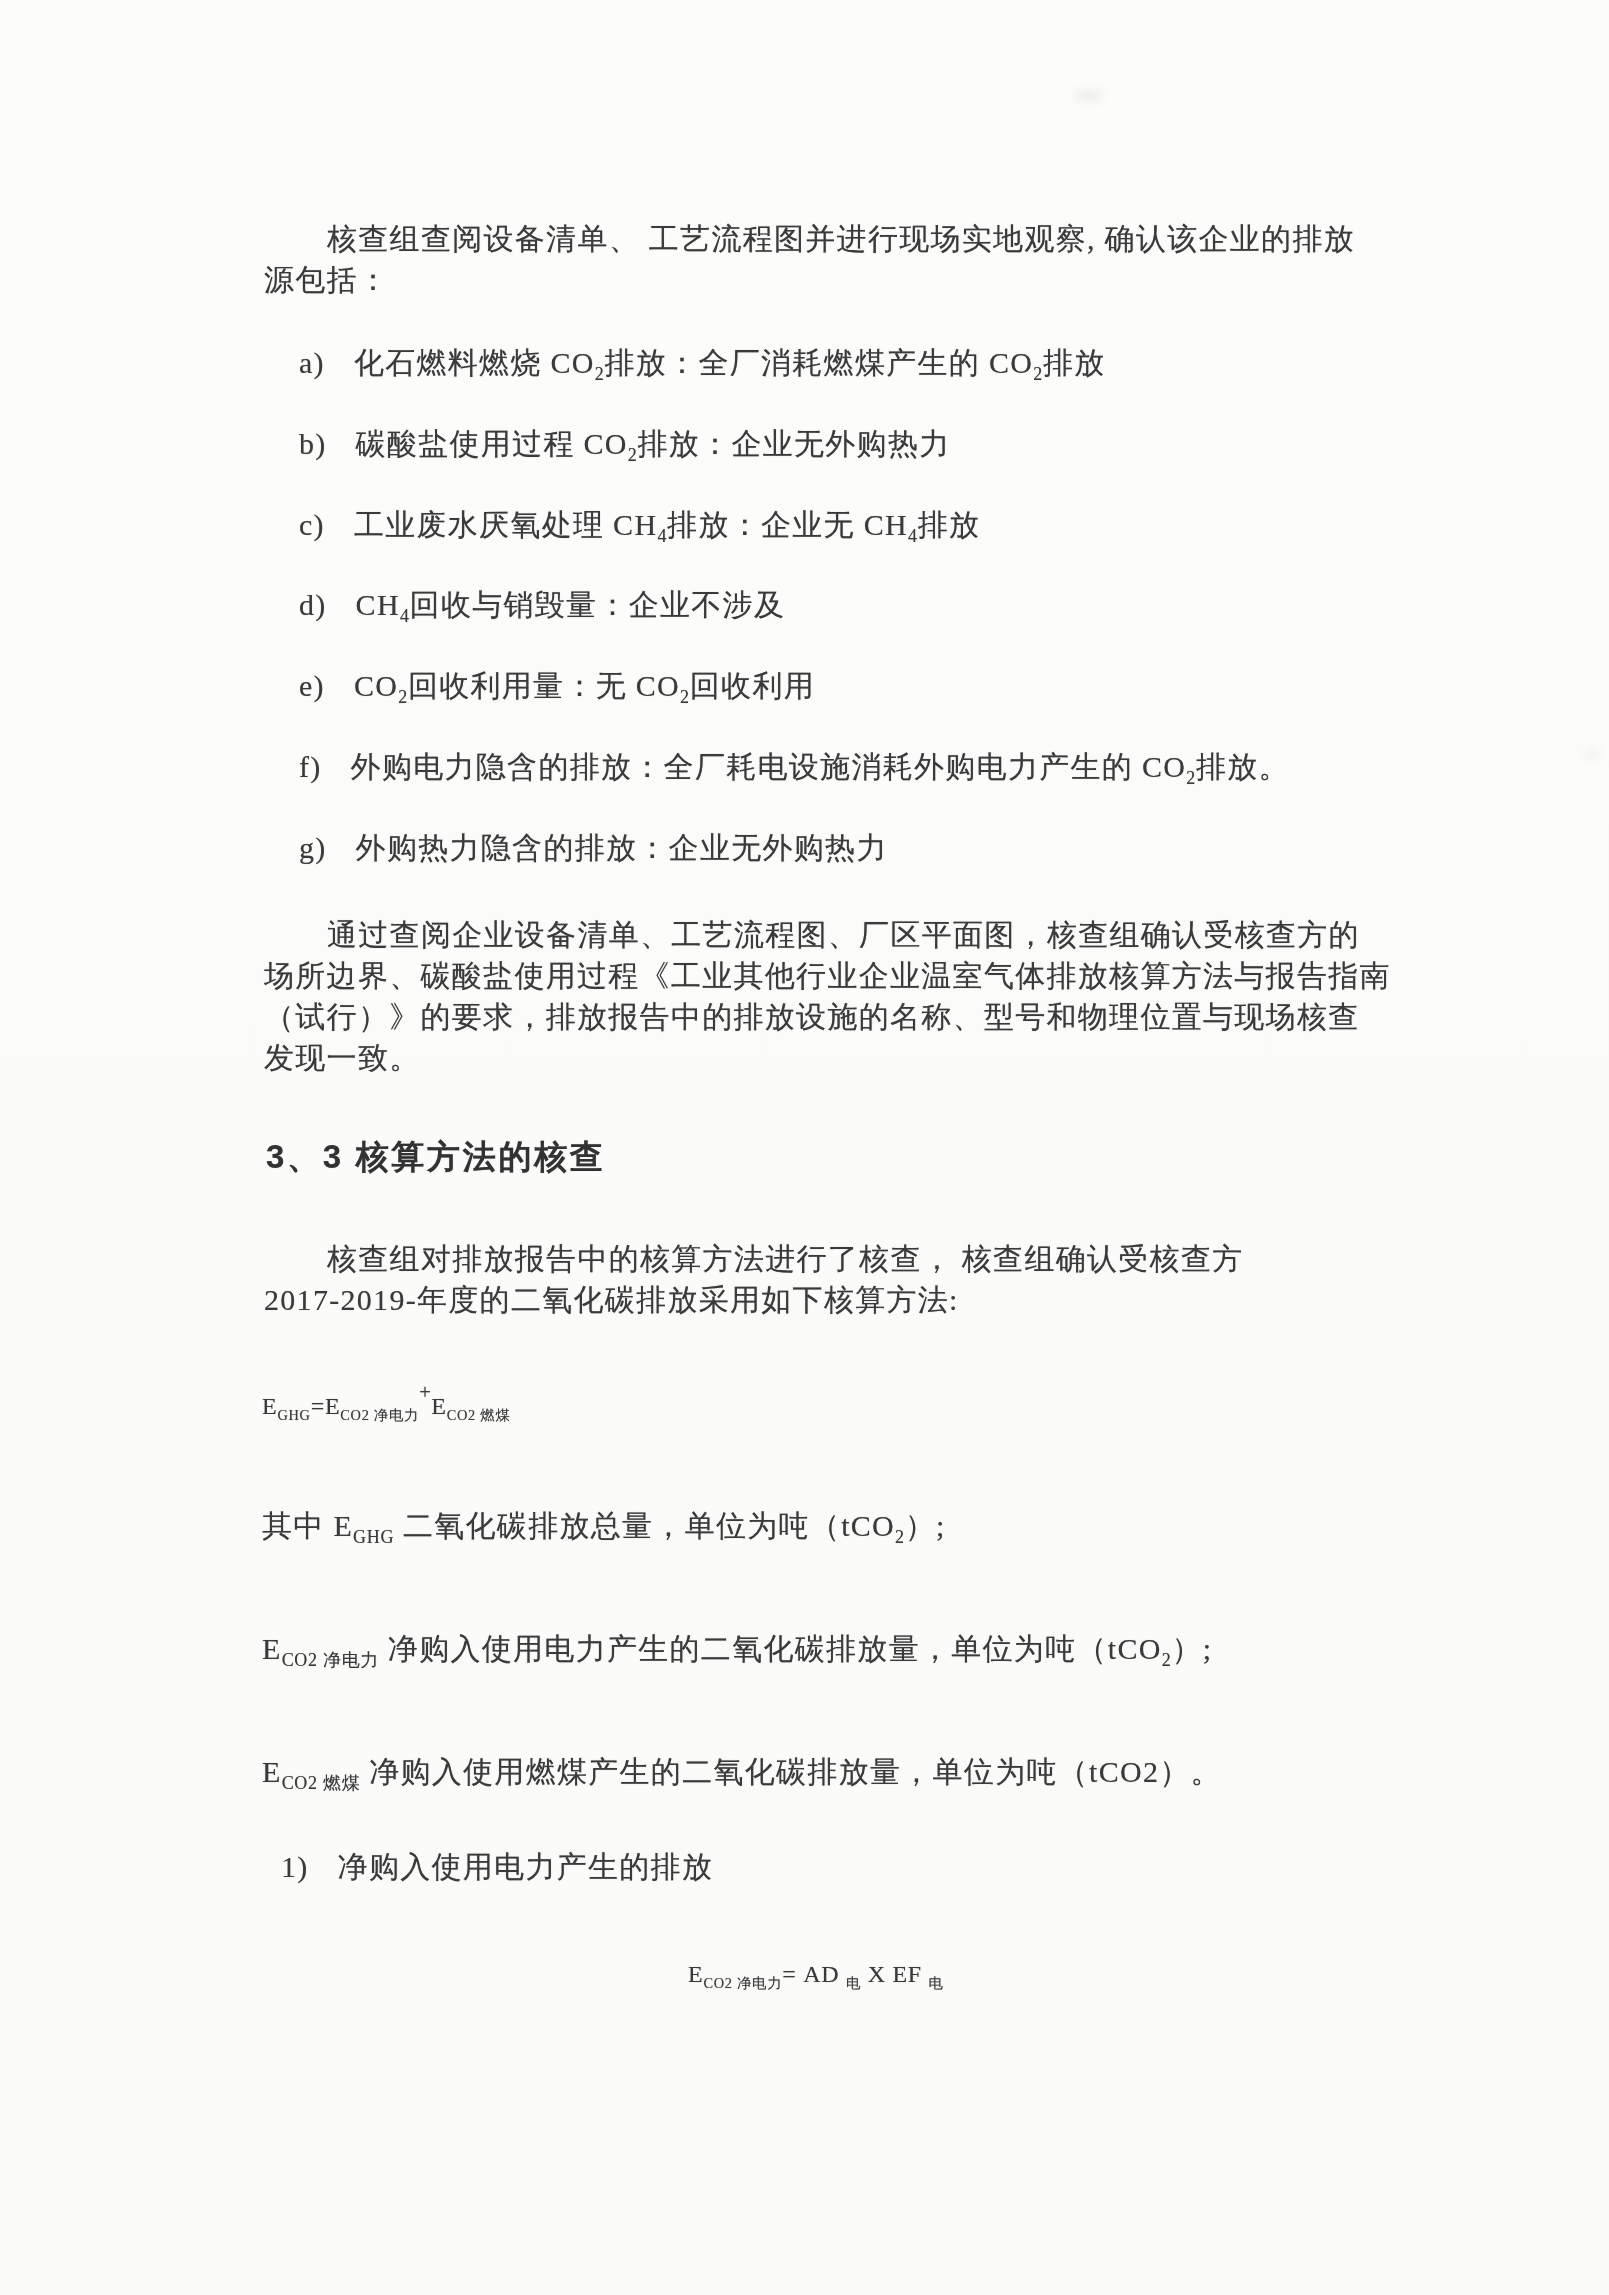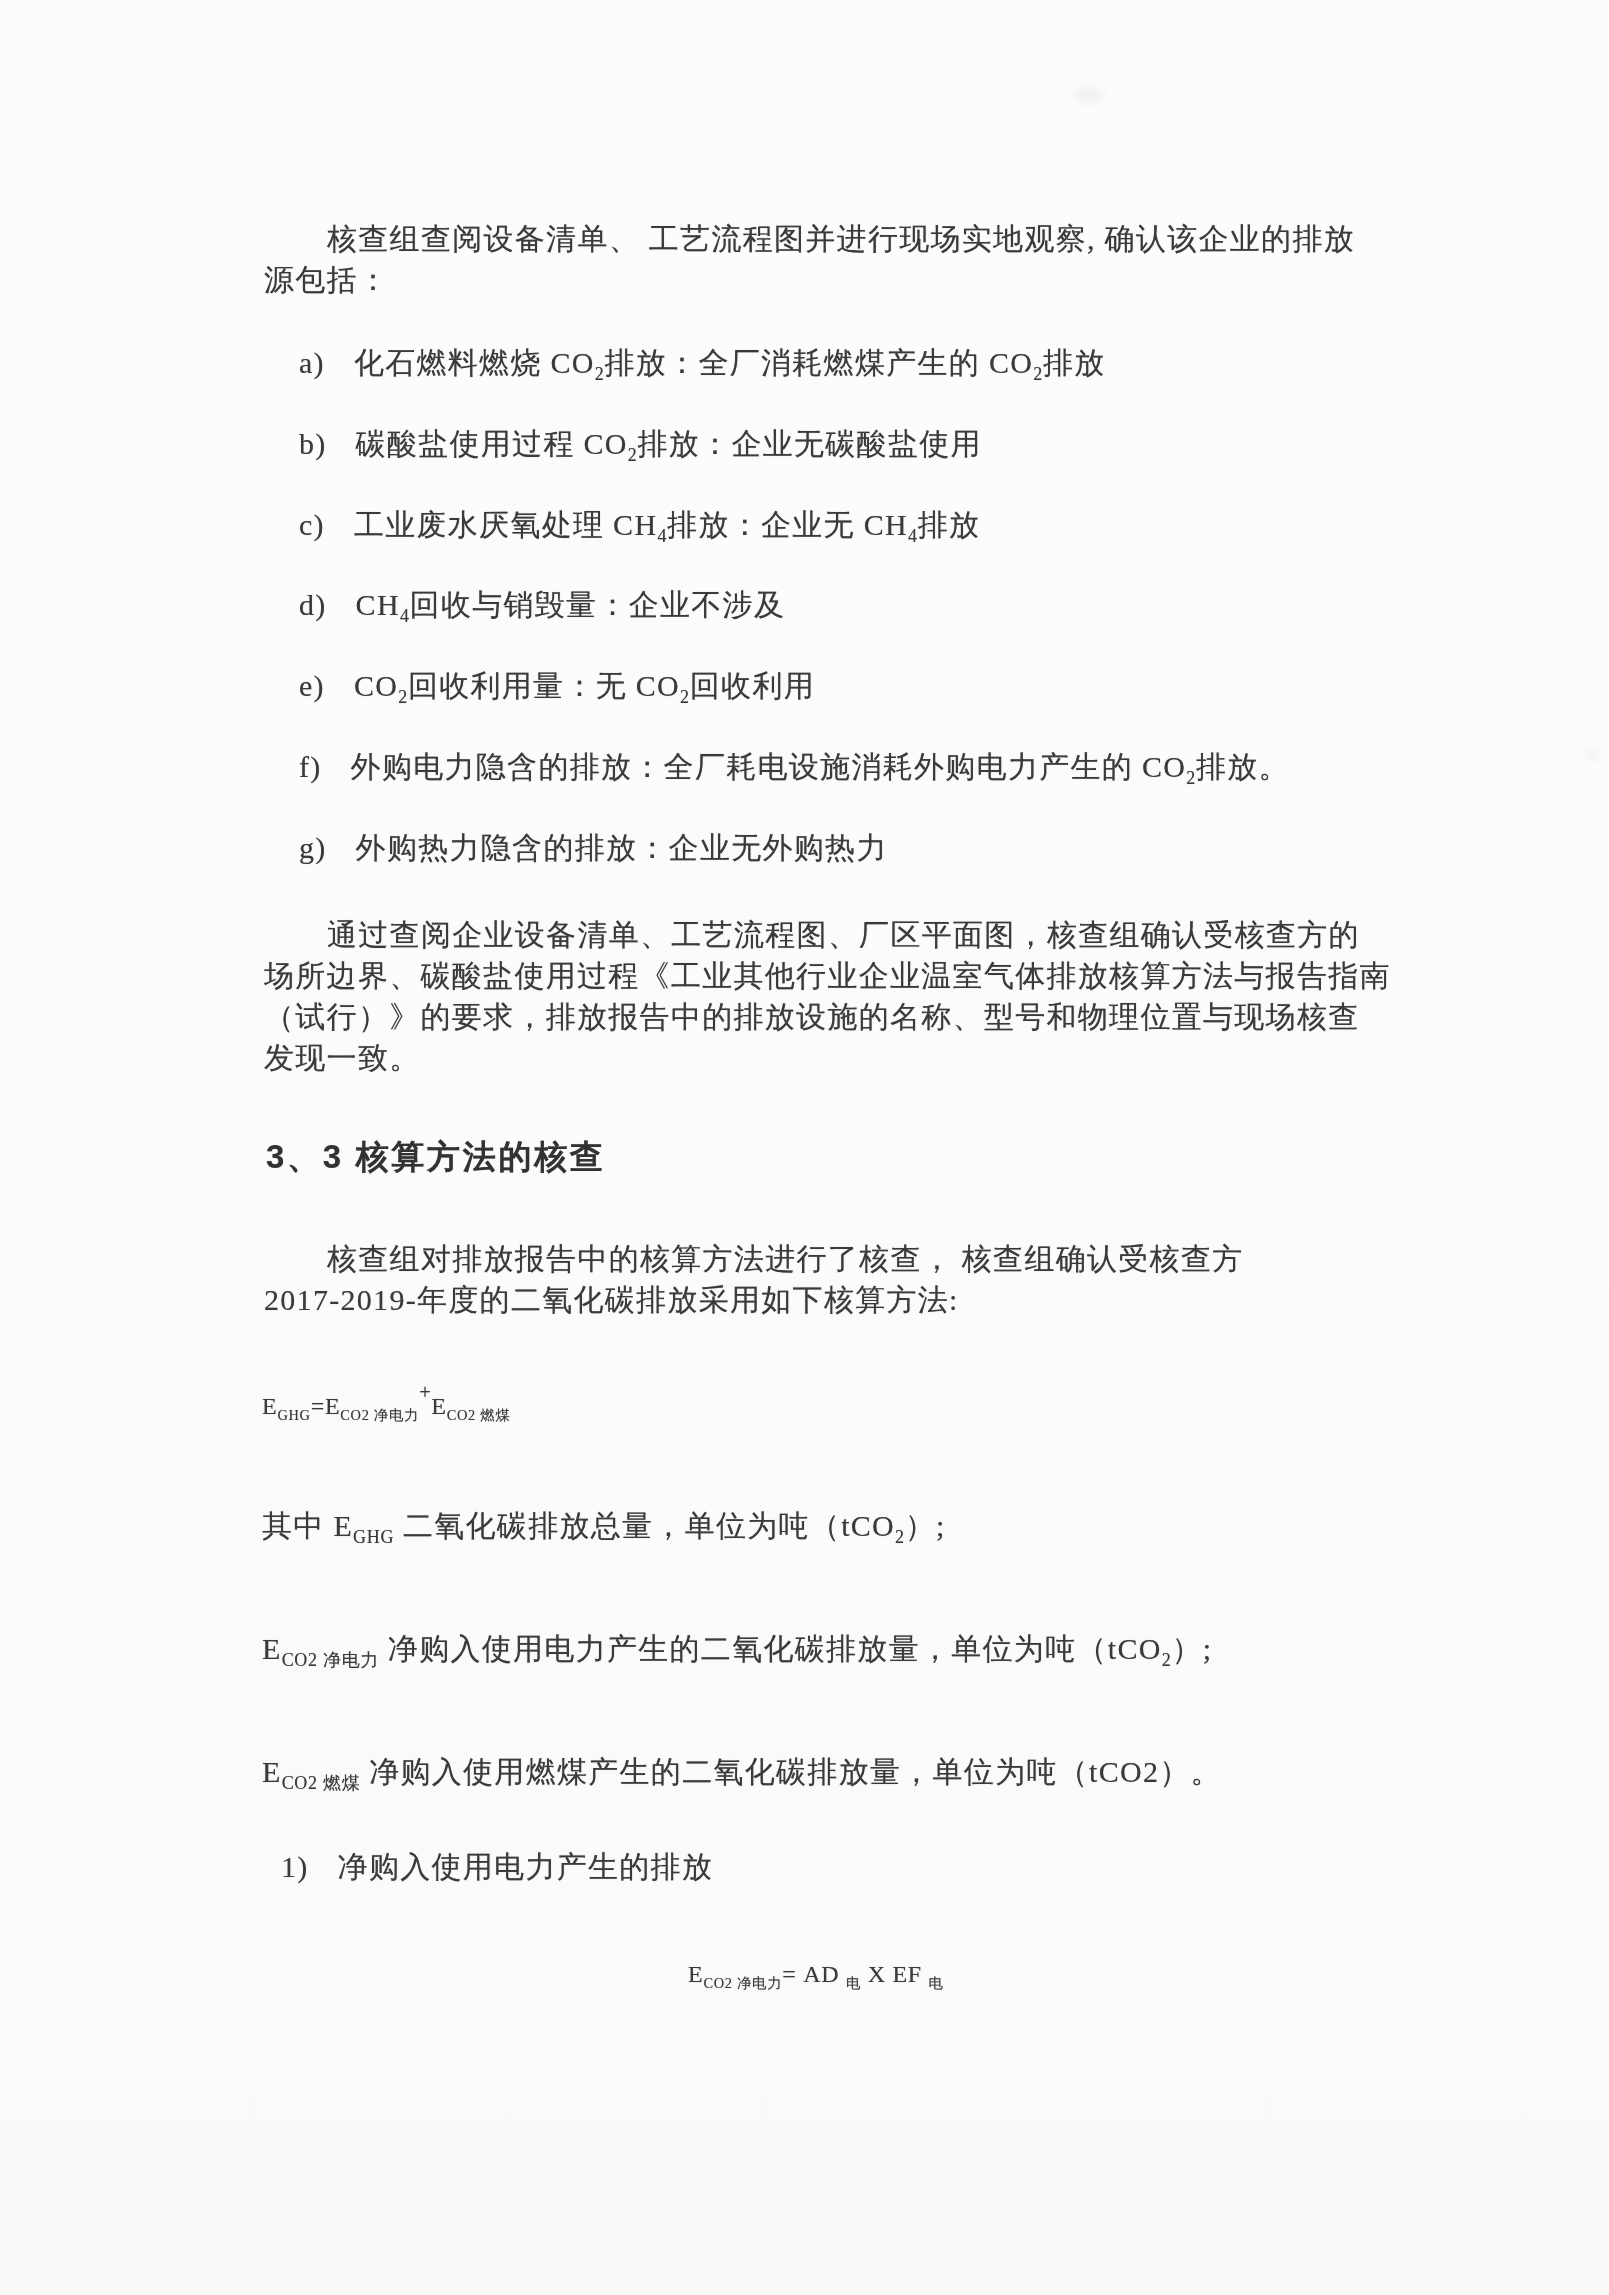--- a/index.html
+++ b/index.html
@@ -55,21 +55,21 @@
       <div class="line">核查组查阅设备清单、 工艺流程图并进行现场实地观察, 确认该企业的排放</div>
       <div class="line">源包括：</div>
     </div>
 
   <div class="list-item" style="top:343px;">
     <span class="label">a)</span>
     <span><span>化石燃料燃烧 CO</span><sub>2</sub><span>排放：全厂消耗燃煤产生的 CO</span><sub>2</sub><span>排放</span></span>
   </div>
   <div class="list-item" style="top:424px;">
     <span class="label">b)</span>
-    <span><span>碳酸盐使用过程 CO</span><sub>2</sub><span>排放：企业无碳酸盐使用</span></span>
+    <span><span>碳酸盐使用过程 CO</span><sub>2</sub><span>排放：企业无外购热力</span></span>
   </div>
   <div class="list-item" style="top:505px;">
     <span class="label">c)</span>
     <span><span>工业废水厌氧处理 CH</span><sub>4</sub><span>排放：企业无 CH</span><sub>4</sub><span>排放</span></span>
   </div>
   <div class="list-item" style="top:585px;">
     <span class="label">d)</span>
     <span><span>CH</span><sub>4</sub><span>回收与销毁量：企业不涉及</span></span>
   </div>
   <div class="list-item" style="top:666px;">

